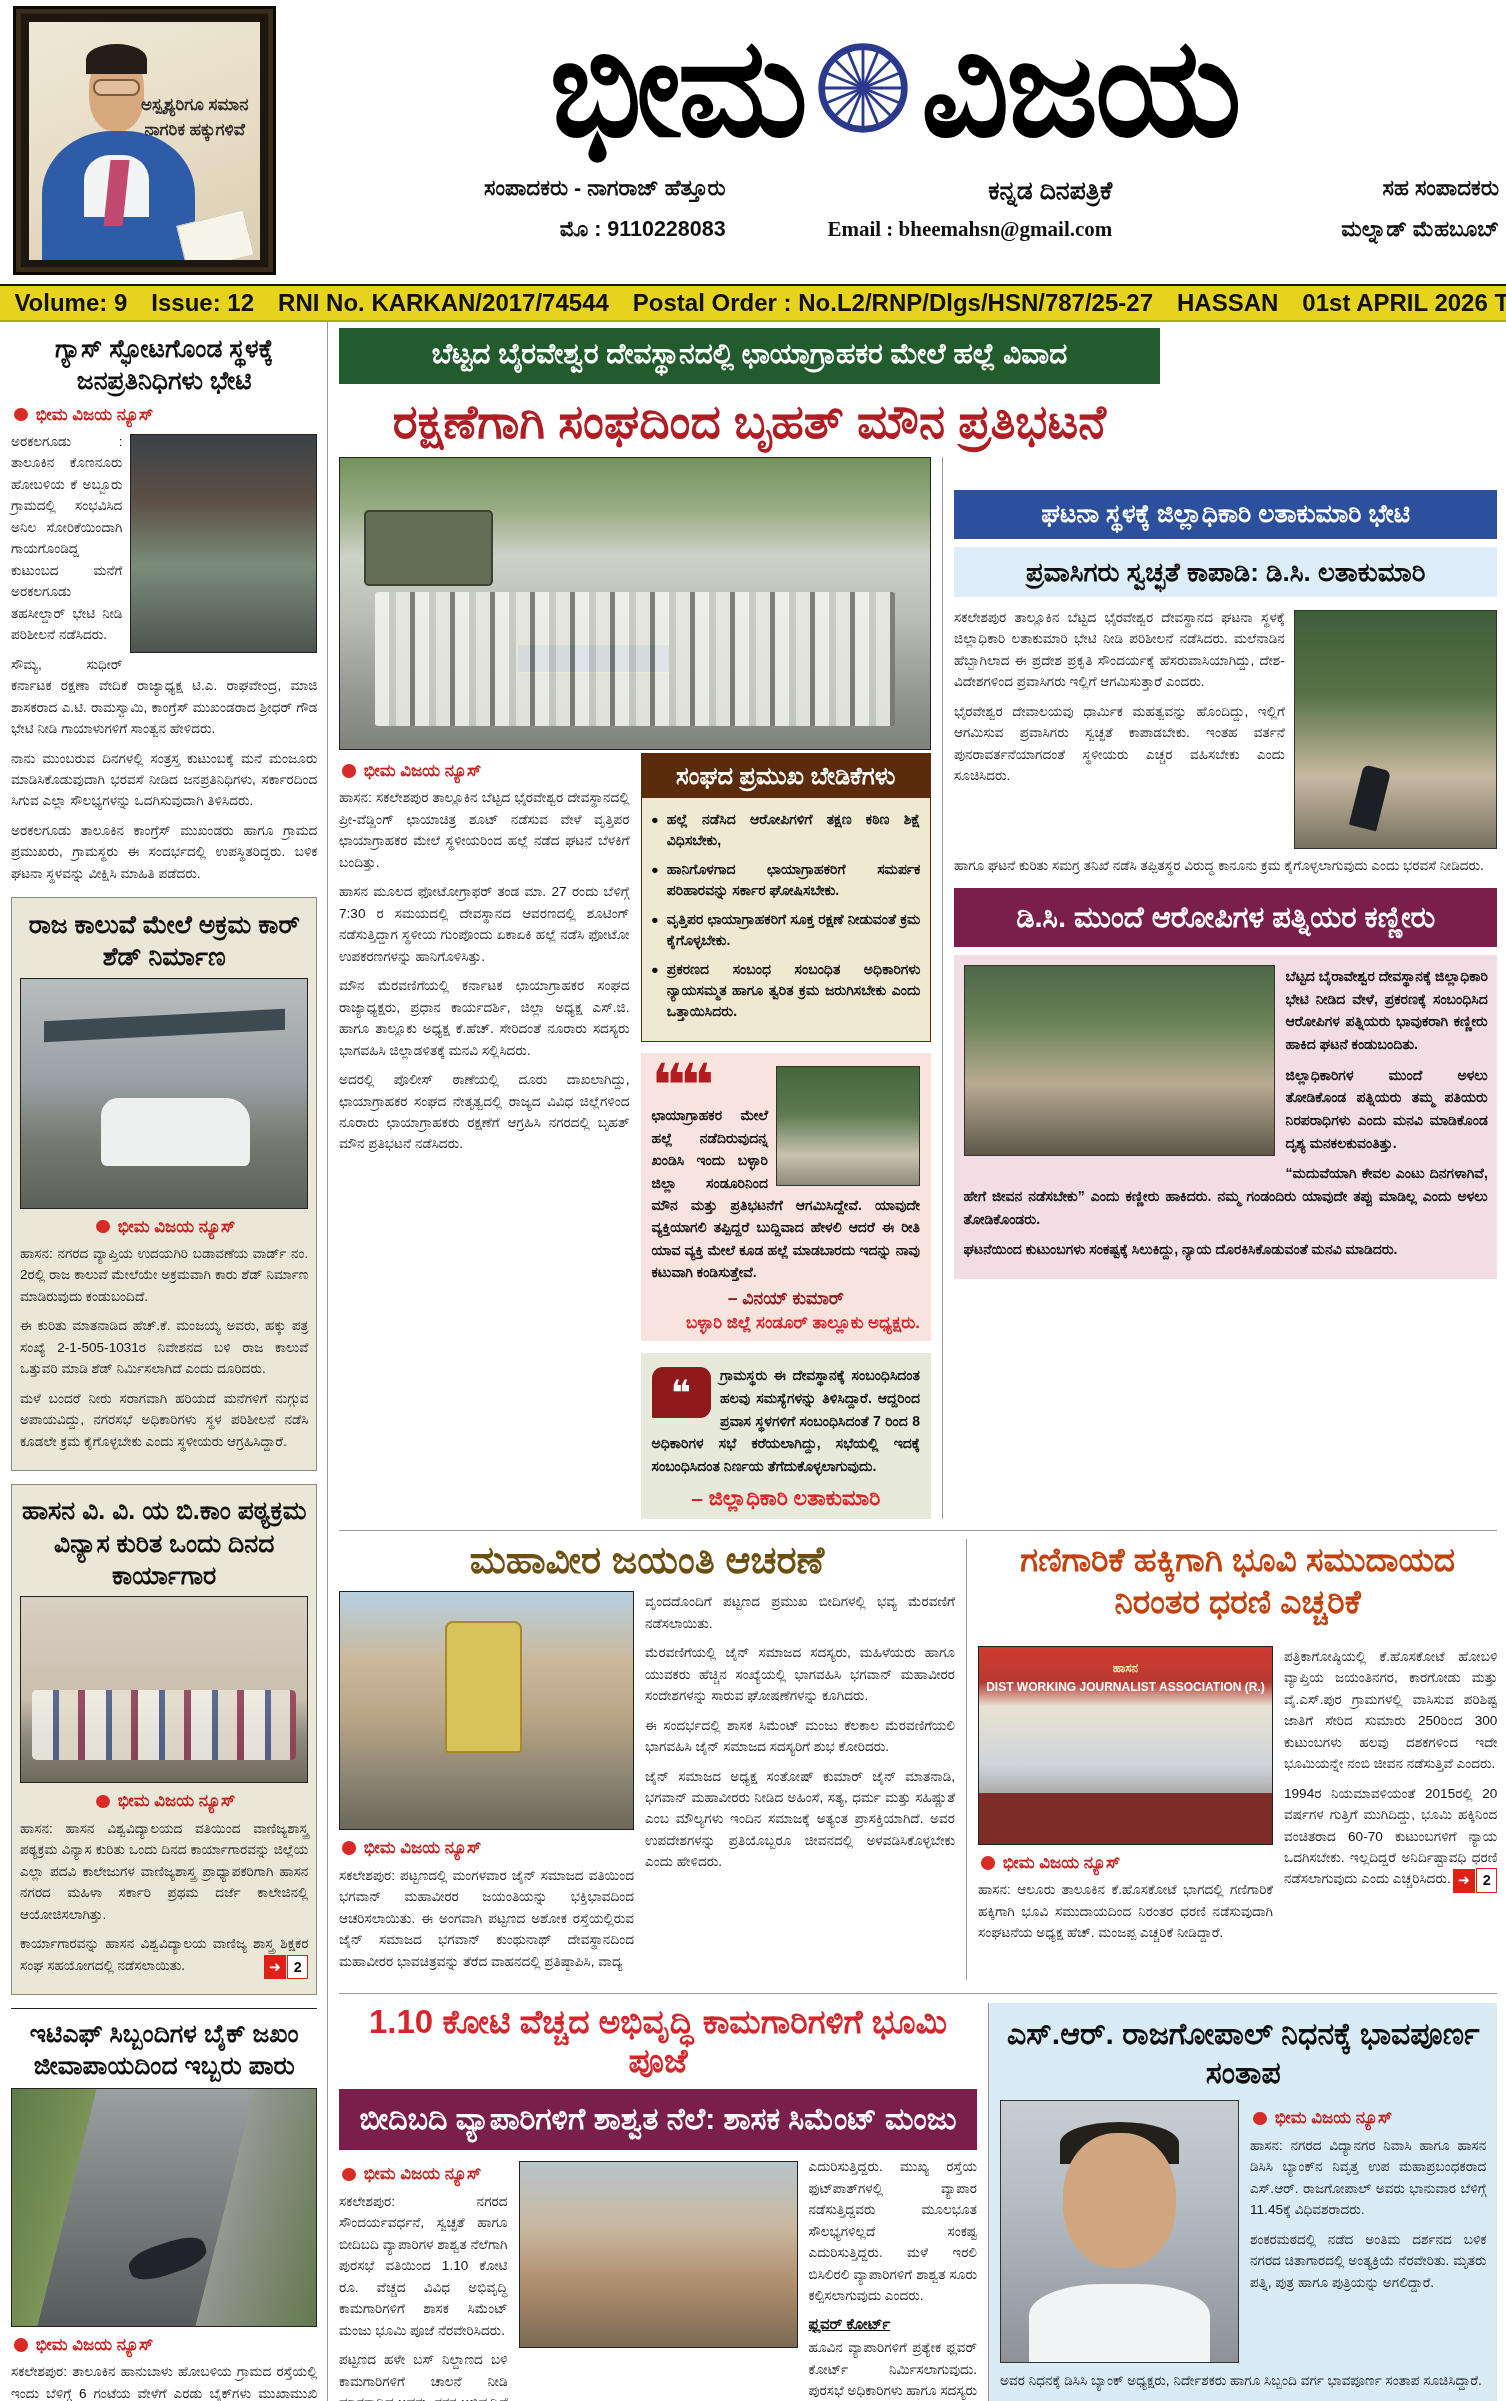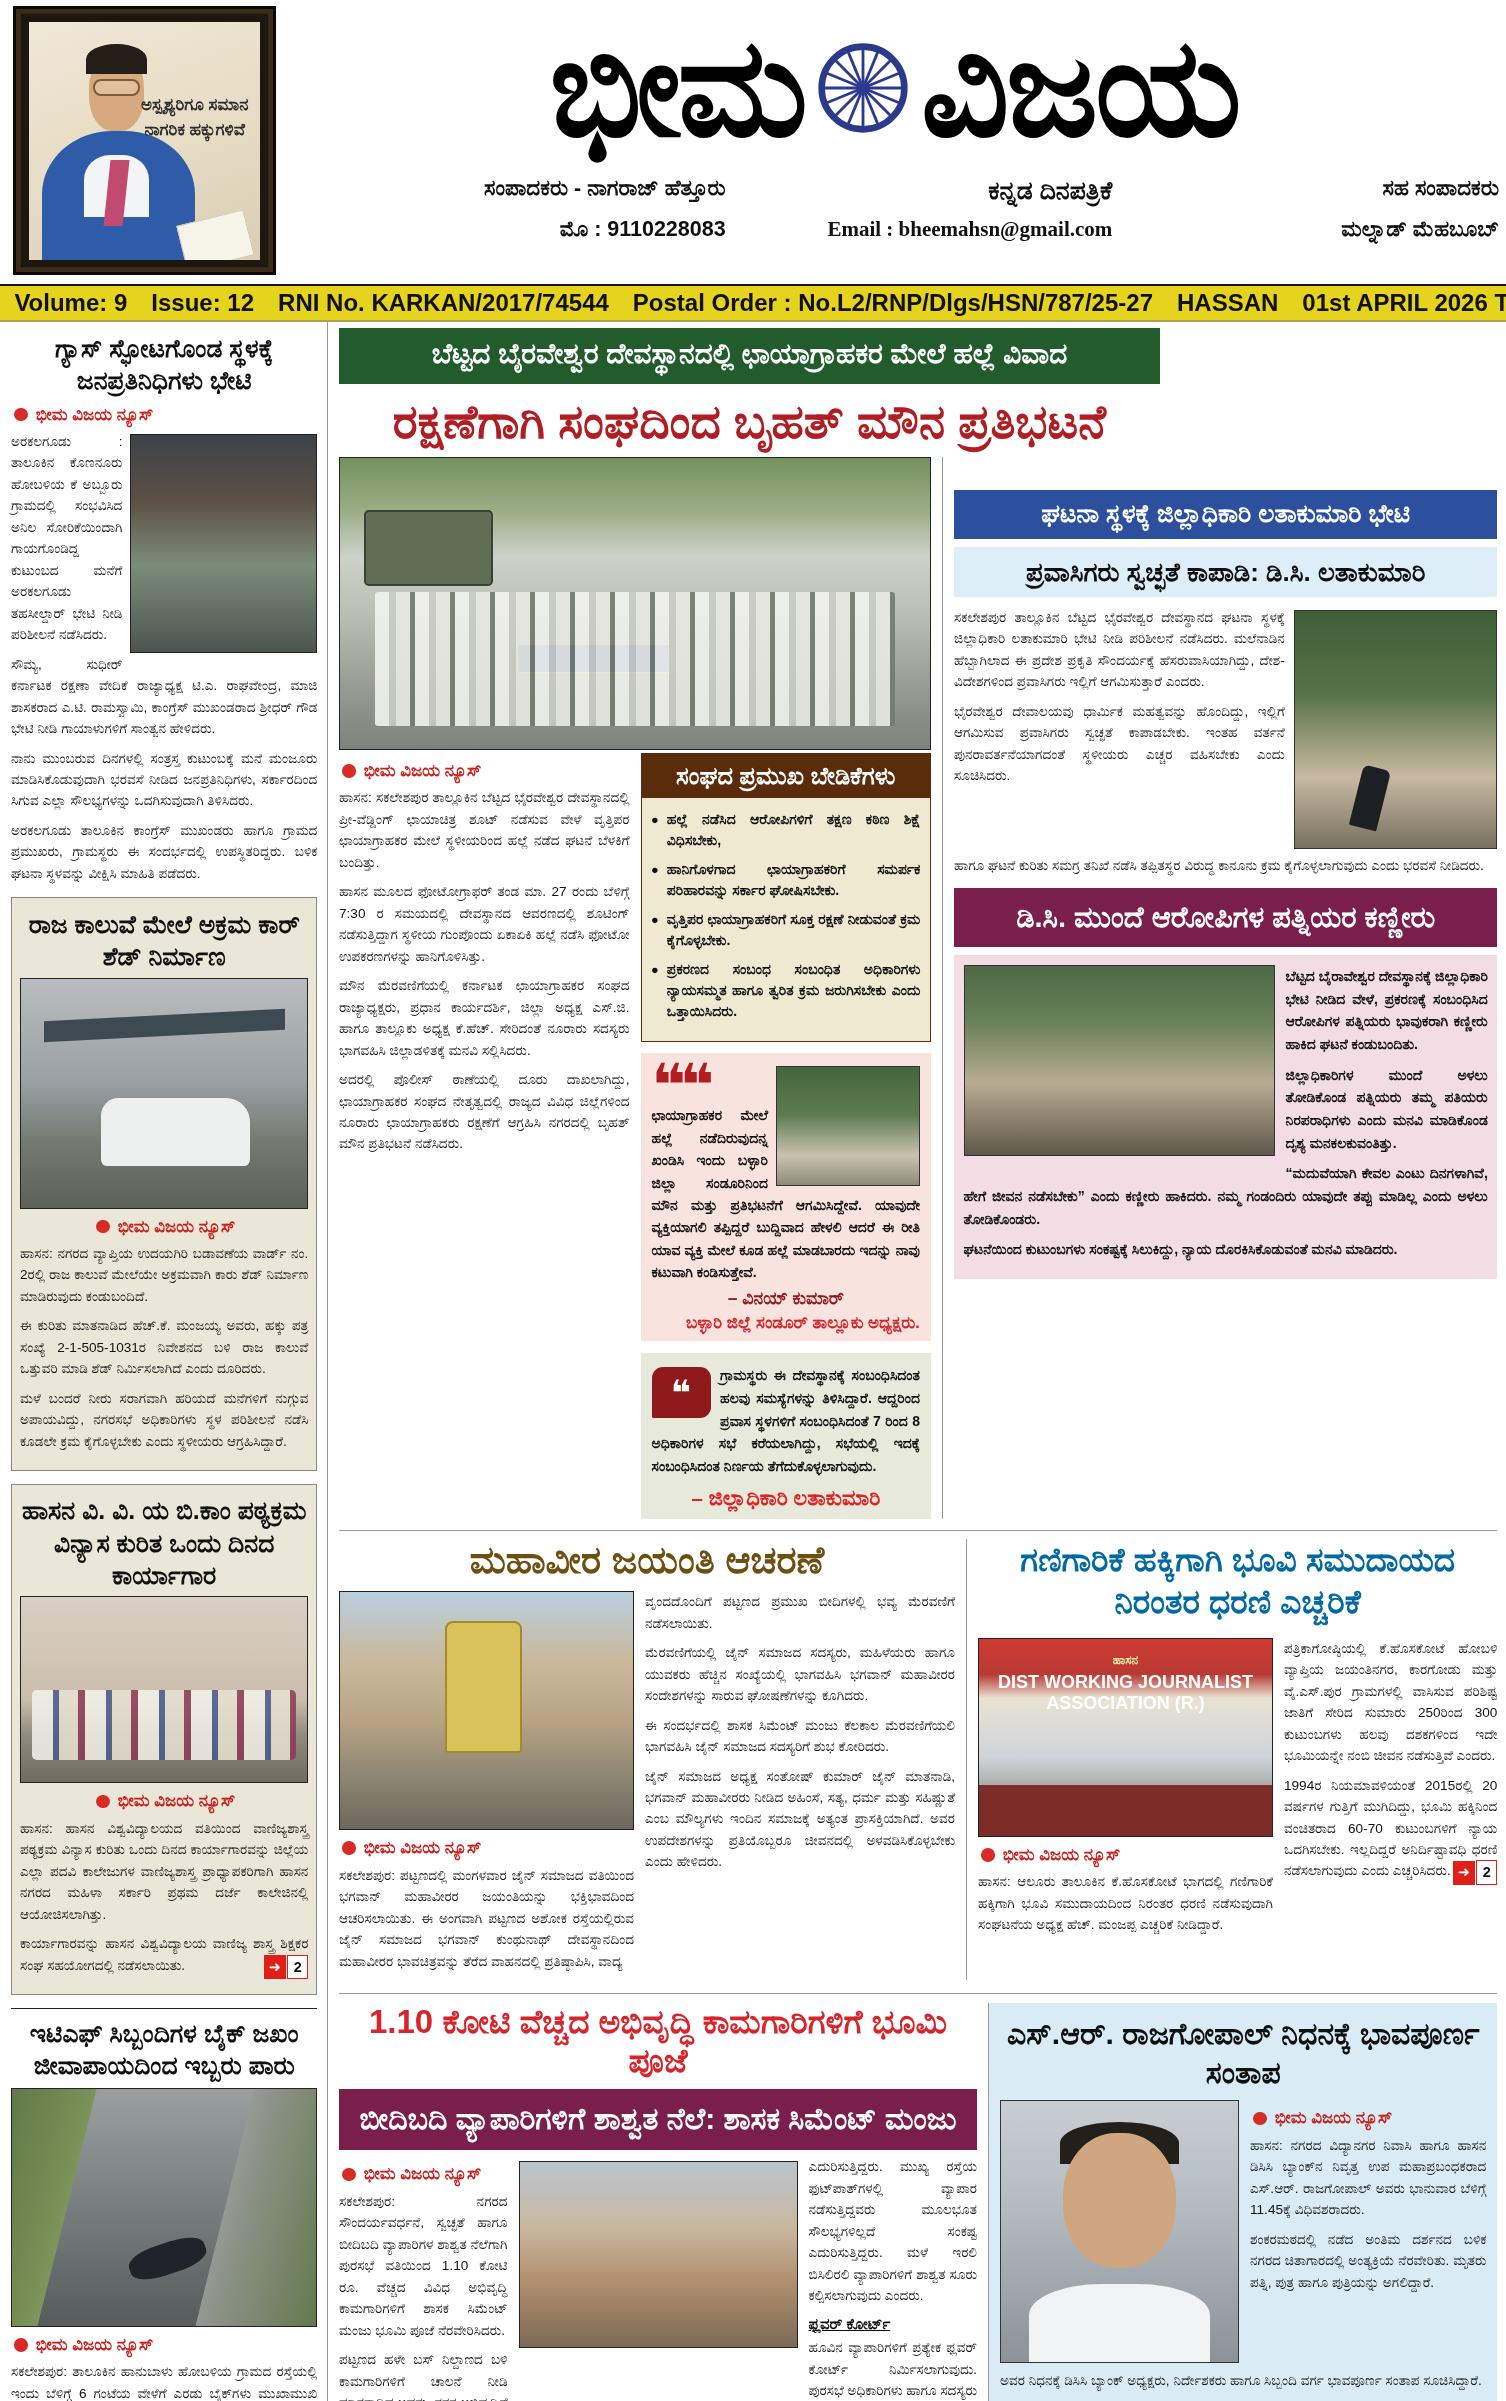--- a/index.html
+++ b/index.html
@@ -116,25 +116,25 @@
   .tears p { font-size:14px; line-height:1.62; text-align:justify; font-weight:600; margin-bottom:8px; }
 
   
   .mid-grid { display:grid; grid-template-columns:616px 1fr; column-gap:11px; border-top:0.8px solid #999; margin-top:11px; padding-top:8px; }
   .mid-right { border-left:0.8px solid #999; padding-left:11px; }
   .mahavir-head { color:#6e4f12; font-weight:900; font-size:38px; text-align:center; margin-bottom:8px; }
   .mahavir-flex { display:grid; grid-template-columns:295px 1fr; column-gap:11px; }
   .ph-mahavir { height:239px; border:1.2px solid #222;
                 background:linear-gradient(180deg,#b8cfe0 0%,#cbb89a 30%,#b7a284 55%,#8c8674 78%,#6d685c 100%); }
   .ph-mahavir .chariot { position:absolute; left:36%; top:12%; width:26%; height:56%; background:#d9c25a; border-radius:8px 8px 3.2px 3.2px; border:2.4px solid #a8882c; }
-  .gani-head { color:#0369a1; font-weight:900; font-size:33px; text-align:center; line-height:1.25; margin-bottom:16px; }
+  .gani-head { color:#c2410c; font-weight:900; font-size:33px; text-align:center; line-height:1.25; margin-bottom:24px; }
   .gani-flex { display:grid; grid-template-columns:295px 1fr; column-gap:11px; }
   .ph-gani { height:199px; border:1.2px solid #222; background:linear-gradient(180deg,#cf3a30 0%,#b83a33 18%,#e8e2d2 30%,#cfd4da 60%,#6d6358 100%); }
   .ph-gani .bt1 { position:absolute; top:7%; width:100%; text-align:center; color:#ffe9a8; font-weight:800; font-size:12px; }
-  .ph-gani .bt2 { position:absolute; top:17%; width:100%; text-align:center; color:#fff; font-weight:900; font-size:18px; }
+  .ph-gani .bt2 { position:absolute; top:17%; width:100%; text-align:center; color:#fff; font-weight:900; font-size:12px; }
   .ph-gani .table { position:absolute; bottom:0; width:100%; height:26%; background:#7e2c28; }
 
   
   .bottom-grid { display:grid; grid-template-columns:638px 1fr; column-gap:11px; border-top:0.8px solid #999; margin-top:12.8px; padding-top:9.6px; }
   .bhumi-red { color:#d6262b; font-weight:900; font-size:33px; text-align:center; margin-bottom:8px; }
   .bhumi-maroon { background:#7a1f4b; color:#fff; font-weight:900; font-size:30px; text-align:center; padding:12.8px 6.4px; margin-bottom:6.4px; }
   .bhumi-flex { display:grid; grid-template-columns:1fr 279px 1fr; column-gap:11px; }
   .ph-bhumi { height:187px; border:1.2px solid #222; margin-top:4.8px;
               background:linear-gradient(180deg,#b9c4cc 0%,#c9b8a0 35%,#b08f6e 65%,#7c6a54 100%); }
   .subhead-u { font-weight:800; font-size:15px; text-decoration:underline; margin:4.8px 0; }

